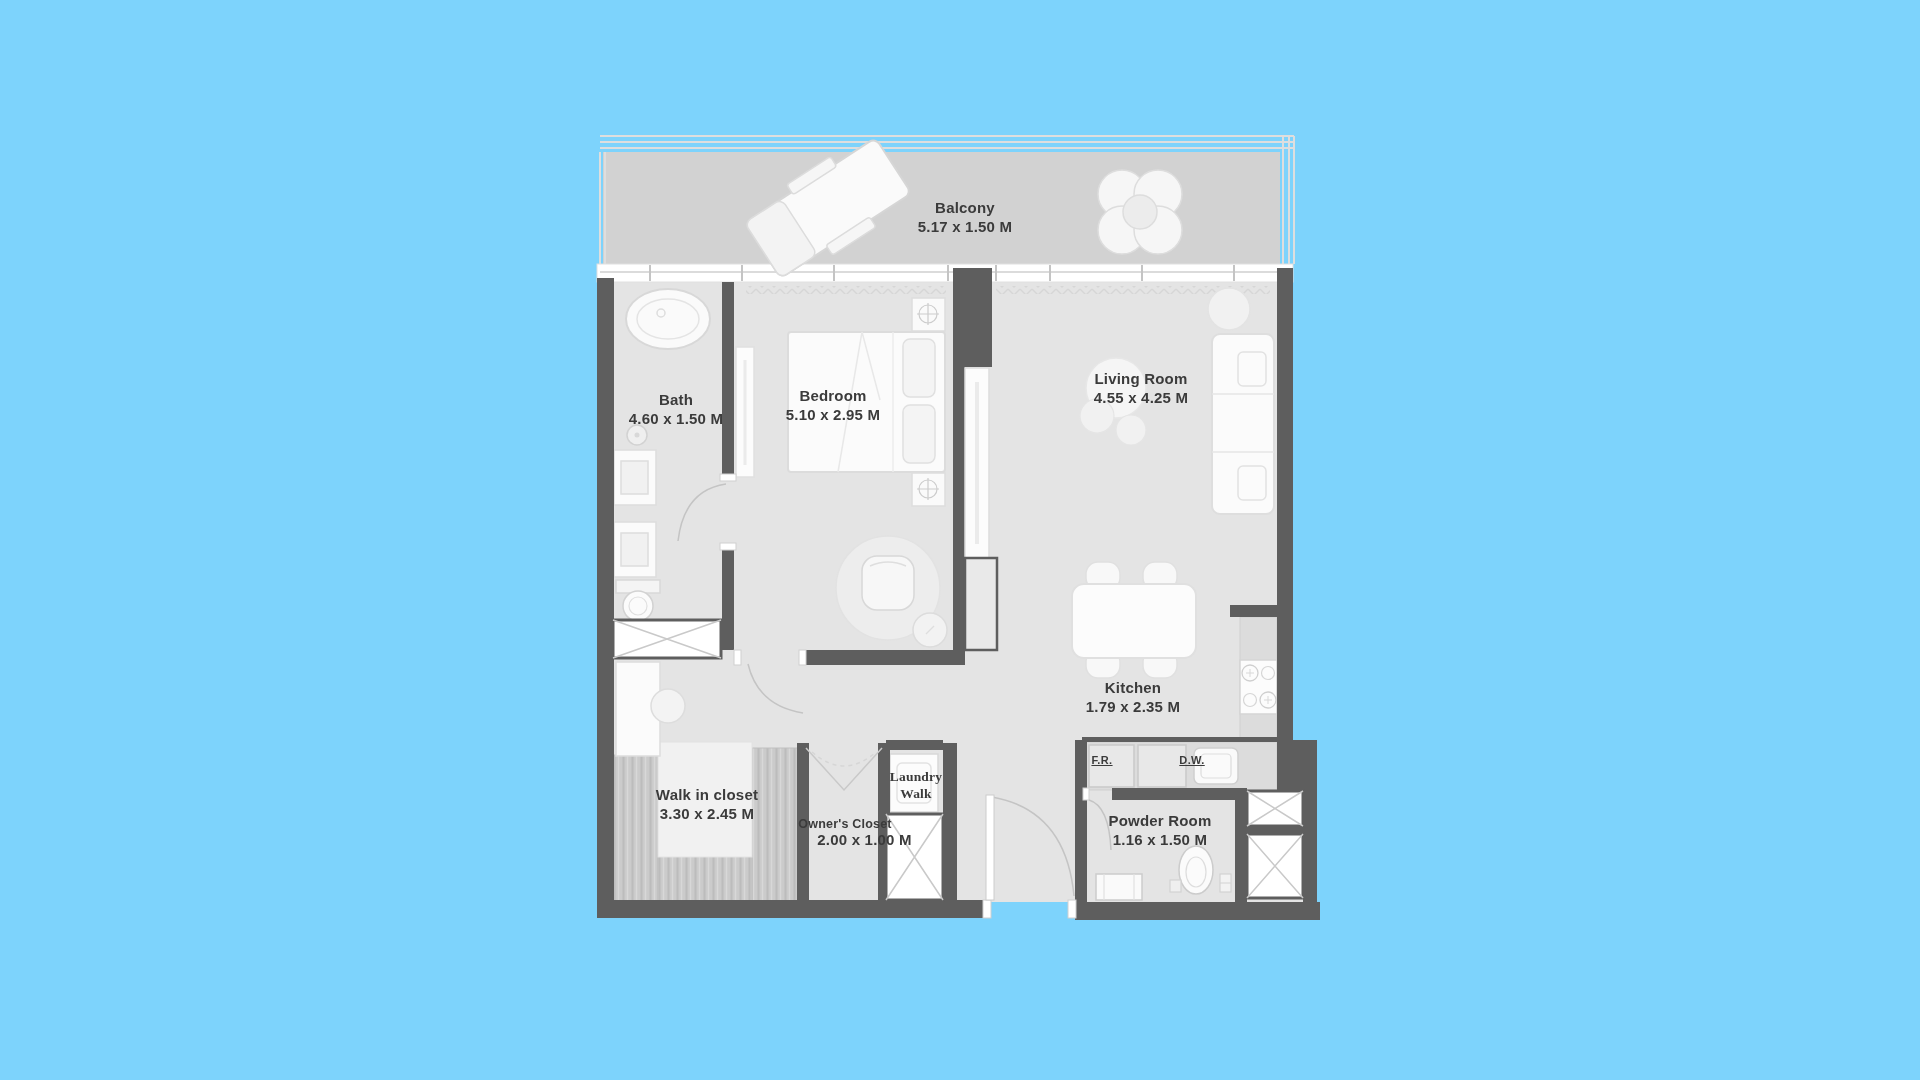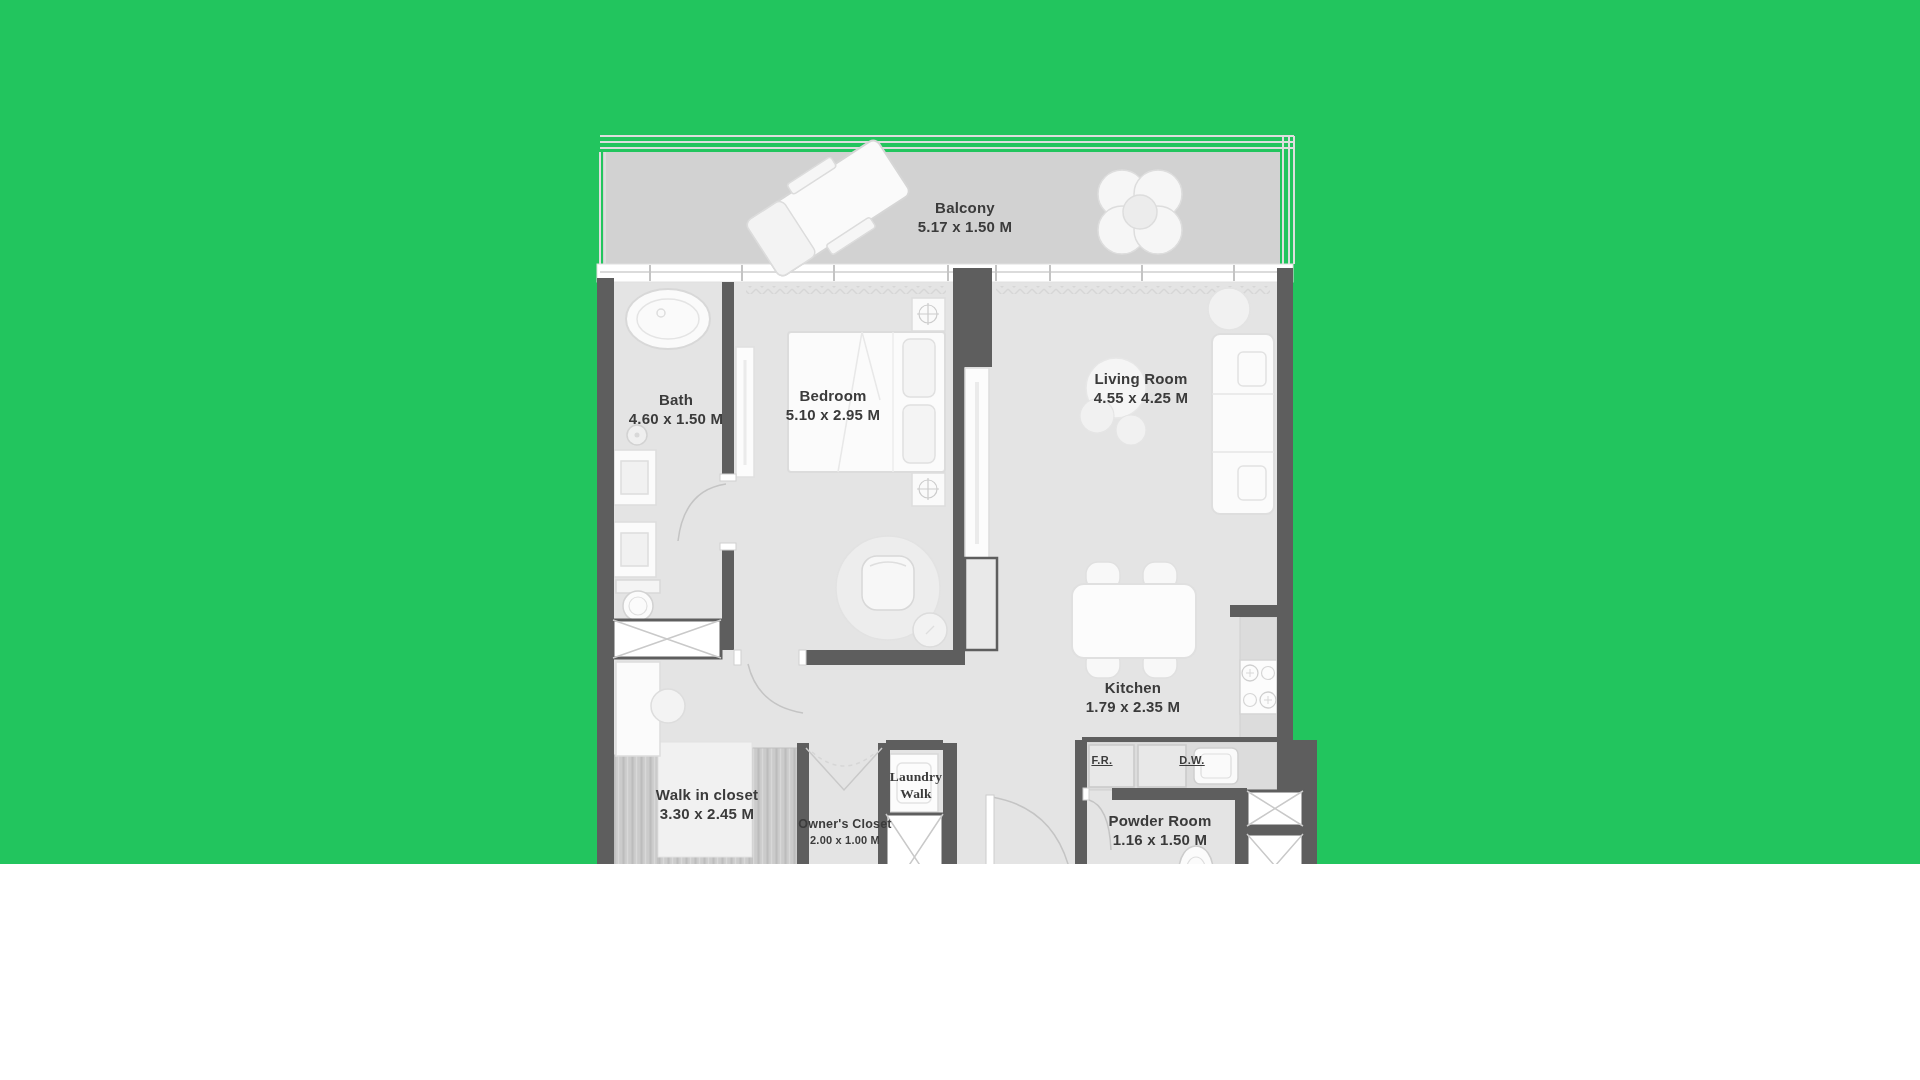--- a/index.html
+++ b/index.html
@@ -1,23 +1,23 @@
 <!DOCTYPE html>
 <html><head>
 <meta charset="utf-8">
 <style>
   html,body{margin:0;padding:0;background:#ffffff;}
-  .canvas{position:relative;width:1920px;height:864px;background:#22c55e;overflow:hidden;
+  .canvas{position:relative;width:1920px;height:1080px;background:#7dd3fc;overflow:hidden;
           font-family:"Liberation Sans",sans-serif;}
   svg{position:absolute;left:0;top:0;}
   .lbl{position:absolute;transform:translateX(-50%);text-align:center;color:#3b3b3b;
        font:600 15px/19px "Liberation Sans",sans-serif;letter-spacing:.2px;white-space:nowrap;}
   .lbl .l2{font-weight:600;}
   .lbl.sm{font-size:12.5px;line-height:16px;}
-  .lbl.sm .l2{font-size:11px;}
+  .lbl.sm .l2{font-size:15px;padding-left:39px;}
   .lbl.md{font-size:13.5px;line-height:17px;font-family:Liberation Serif, serif;}
   .lbl.xs{font-size:11px;line-height:13px;font-weight:600;letter-spacing:.4px;text-decoration:underline;}
 </style>
 </head>
 <body>
 
 <div class="canvas">
 
 <svg width="1920" height="1080" viewBox="0 0 1920 1080">
   <defs>

